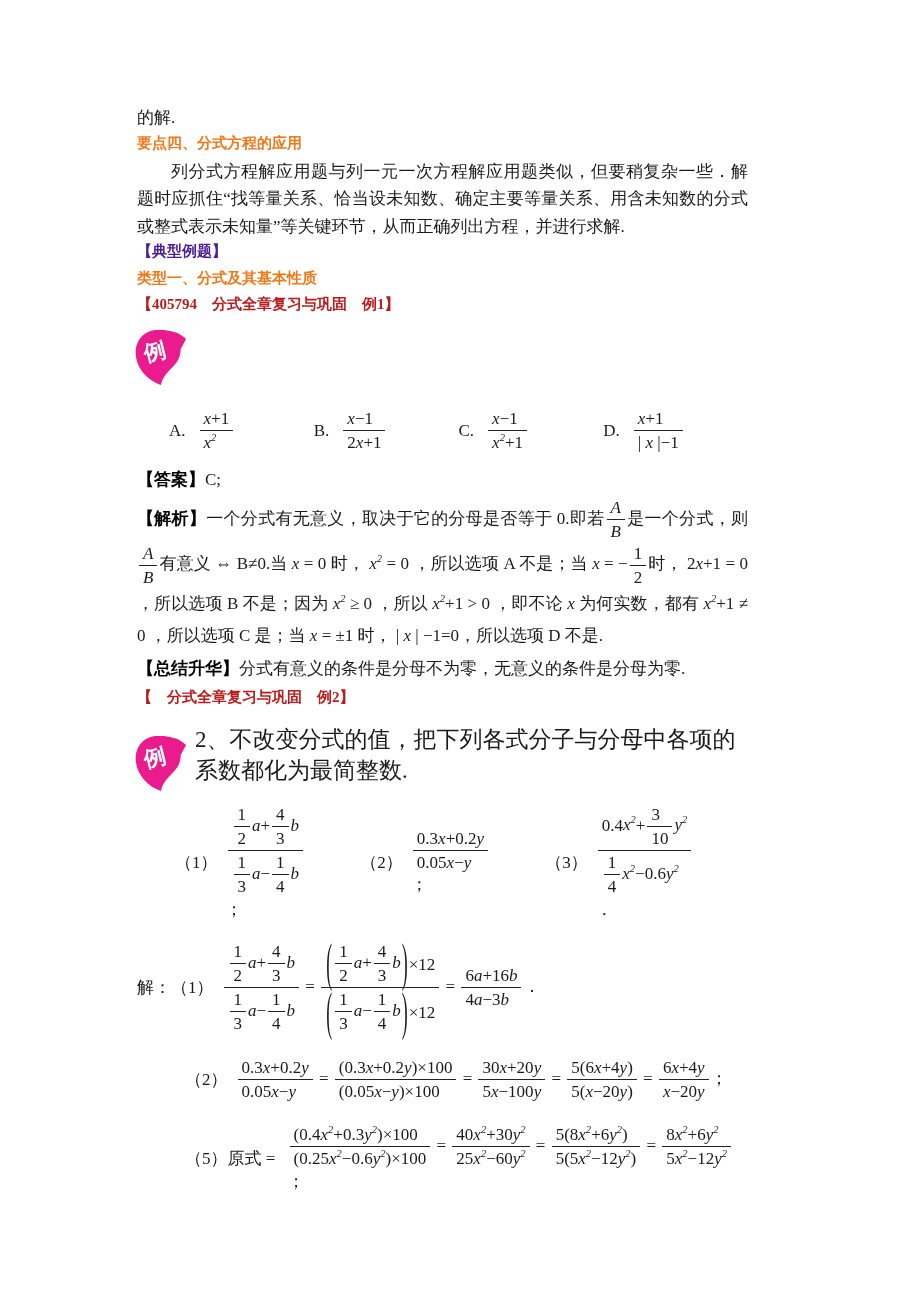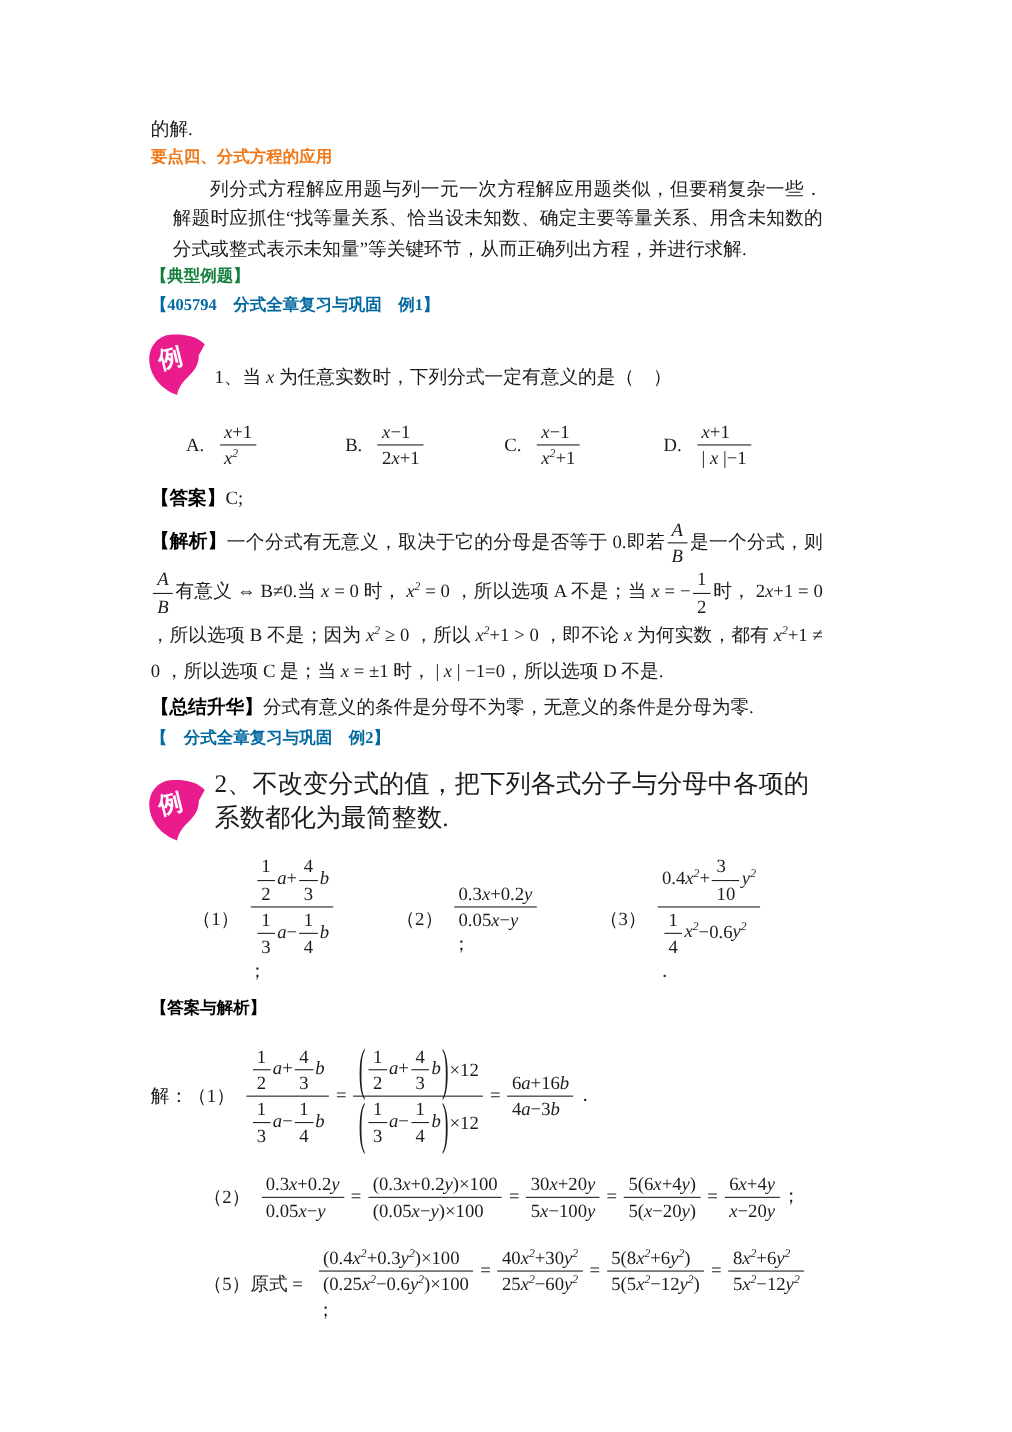--- a/index.html
+++ b/index.html
@@ -6,25 +6,25 @@
   body{
     width:920px;height:1302px;overflow:hidden;
     font-family:"Liberation Serif","DejaVu Serif",serif;
     color:#1b1b1b;
   }
   .page{box-sizing:border-box;width:870px;padding:104px 122px 0 137px;}
 
   p,h3{margin:0;}
   .line{font-size:17px;line-height:1.62;}
   .justify{text-align:justify;}
-  .indent{text-indent:2em;margin-left:20px;}
+  .indent{text-indent:2em;}
   h3{font-size:15px;font-weight:bold;line-height:1.55;}
   .orange{color:#f07818;}
-  .green{color:#15803d;}
-  .red{color:#0369a1;}
+  .green{color:#4c1d95;}
+  .red{color:#b91c1c;}
   .magenta{color:#000000;font-weight:bold;}
   .mg-b{margin-bottom:3px;}
 
   
   .example-row{display:flex;align-items:flex-end;margin:8px 0 4px;}
   .badge{position:relative;width:54px;height:64px;flex:0 0 auto;margin:2px 8px 0 -4px;}
   .badge svg{display:block;}
   .badge-char{
     position:absolute;left:11px;top:11px;color:#fff;font-weight:bold;font-size:22px;
     font-family:"Liberation Sans","DejaVu Sans",sans-serif;transform:rotate(-14deg);
@@ -63,31 +63,31 @@
 <div class="page">
 
   <p class="line">的解.</p>
 
   <h3 class="orange mg-b">要点四、分式方程的应用</h3>
 
   <p class="line indent justify">列分式方程解应用题与列一元一次方程解应用题类似，但要稍复杂一些．解题时应抓住“找等量关系、恰当设未知数、确定主要等量关系、用含未知数的分式或整式表示未知量”等关键环节，从而正确列出方程，并进行求解.</p>
 
   <h3 class="green mg-b">【典型例题】</h3>
 
+  <h3 class="orange mg-b">类型一、分式及其基本性质</h3>
 
   <h3 class="red">【405794　分式全章复习与巩固　例1】</h3>
 
   <div class="example-row">
     <span class="badge">
       <svg width="54" height="64" viewBox="0 0 60 68" aria-hidden="true">
         <path d="M27 3 C13 3 3 14 3 28 C3 45 16 59 31 64 C33 55 38 50 44 44 C50 38 53 32 53 24 L59 13 C53 7 47 5 41 4 C37 3 32 3 27 3 Z" fill="#ea1b8d"></path>
       </svg>
       <span class="badge-char">例</span>
     </span>
-    <span class="math qtext">1、当 <span class="mi">x</span> 为任意实数时，下列分式一定有意义的是（　）</span>
   </div>
 
   <div class="options-row">
 
       <span class="option">
         <span class="opt-label">A.</span>
         <span class="math"><span class="frac"><span class="num"><span class="mi">x</span>+1</span><span class="den"><span class="mi">x<sup>2</sup></span></span></span></span>
       </span>
 
       <span class="option">
@@ -141,21 +141,20 @@
         <span class="part-label">（2）</span>
         <span class="math"><span class="frac"><span class="num">0.3<span class="mi">x</span>+0.2<span class="mi">y</span></span><span class="den">0.05<span class="mi">x</span>−<span class="mi">y</span></span></span>；</span>
       </span>
 
       <span class="part">
         <span class="part-label">（3）</span>
         <span class="math"><span class="frac"><span class="num">0.4<span class="mi">x<sup>2</sup></span>+<span class="frac"><span class="num">3</span><span class="den">10</span></span><span class="mi">y<sup>2</sup></span></span><span class="den"><span class="frac"><span class="num">1</span><span class="den">4</span></span><span class="mi">x<sup>2</sup></span>−0.6<span class="mi">y<sup>2</sup></span></span></span>．</span>
       </span>
     </div>
 
-  <h3 class="magenta mg-b">【答案与解析】</h3>
 
   <div class="solutions">
 
       <div class="solution-line">
         <span class="sol-prefix">解：（1）</span>
         <span class="math"><span class="frac"><span class="num"><span class="frac"><span class="num">1</span><span class="den">2</span></span><span class="mi">a</span>+<span class="frac"><span class="num">4</span><span class="den">3</span></span><span class="mi">b</span></span><span class="den"><span class="frac"><span class="num">1</span><span class="den">3</span></span><span class="mi">a</span>−<span class="frac"><span class="num">1</span><span class="den">4</span></span><span class="mi">b</span></span></span> = <span class="frac"><span class="num"><span class="pgroup">
                 <span class="bigp">(</span>
                 <span><span class="frac"><span class="num">1</span><span class="den">2</span></span><span class="mi">a</span>+<span class="frac"><span class="num">4</span><span class="den">3</span></span><span class="mi">b</span></span>
                 <span class="bigp">)</span>
               </span>×12</span><span class="den"><span class="pgroup">

